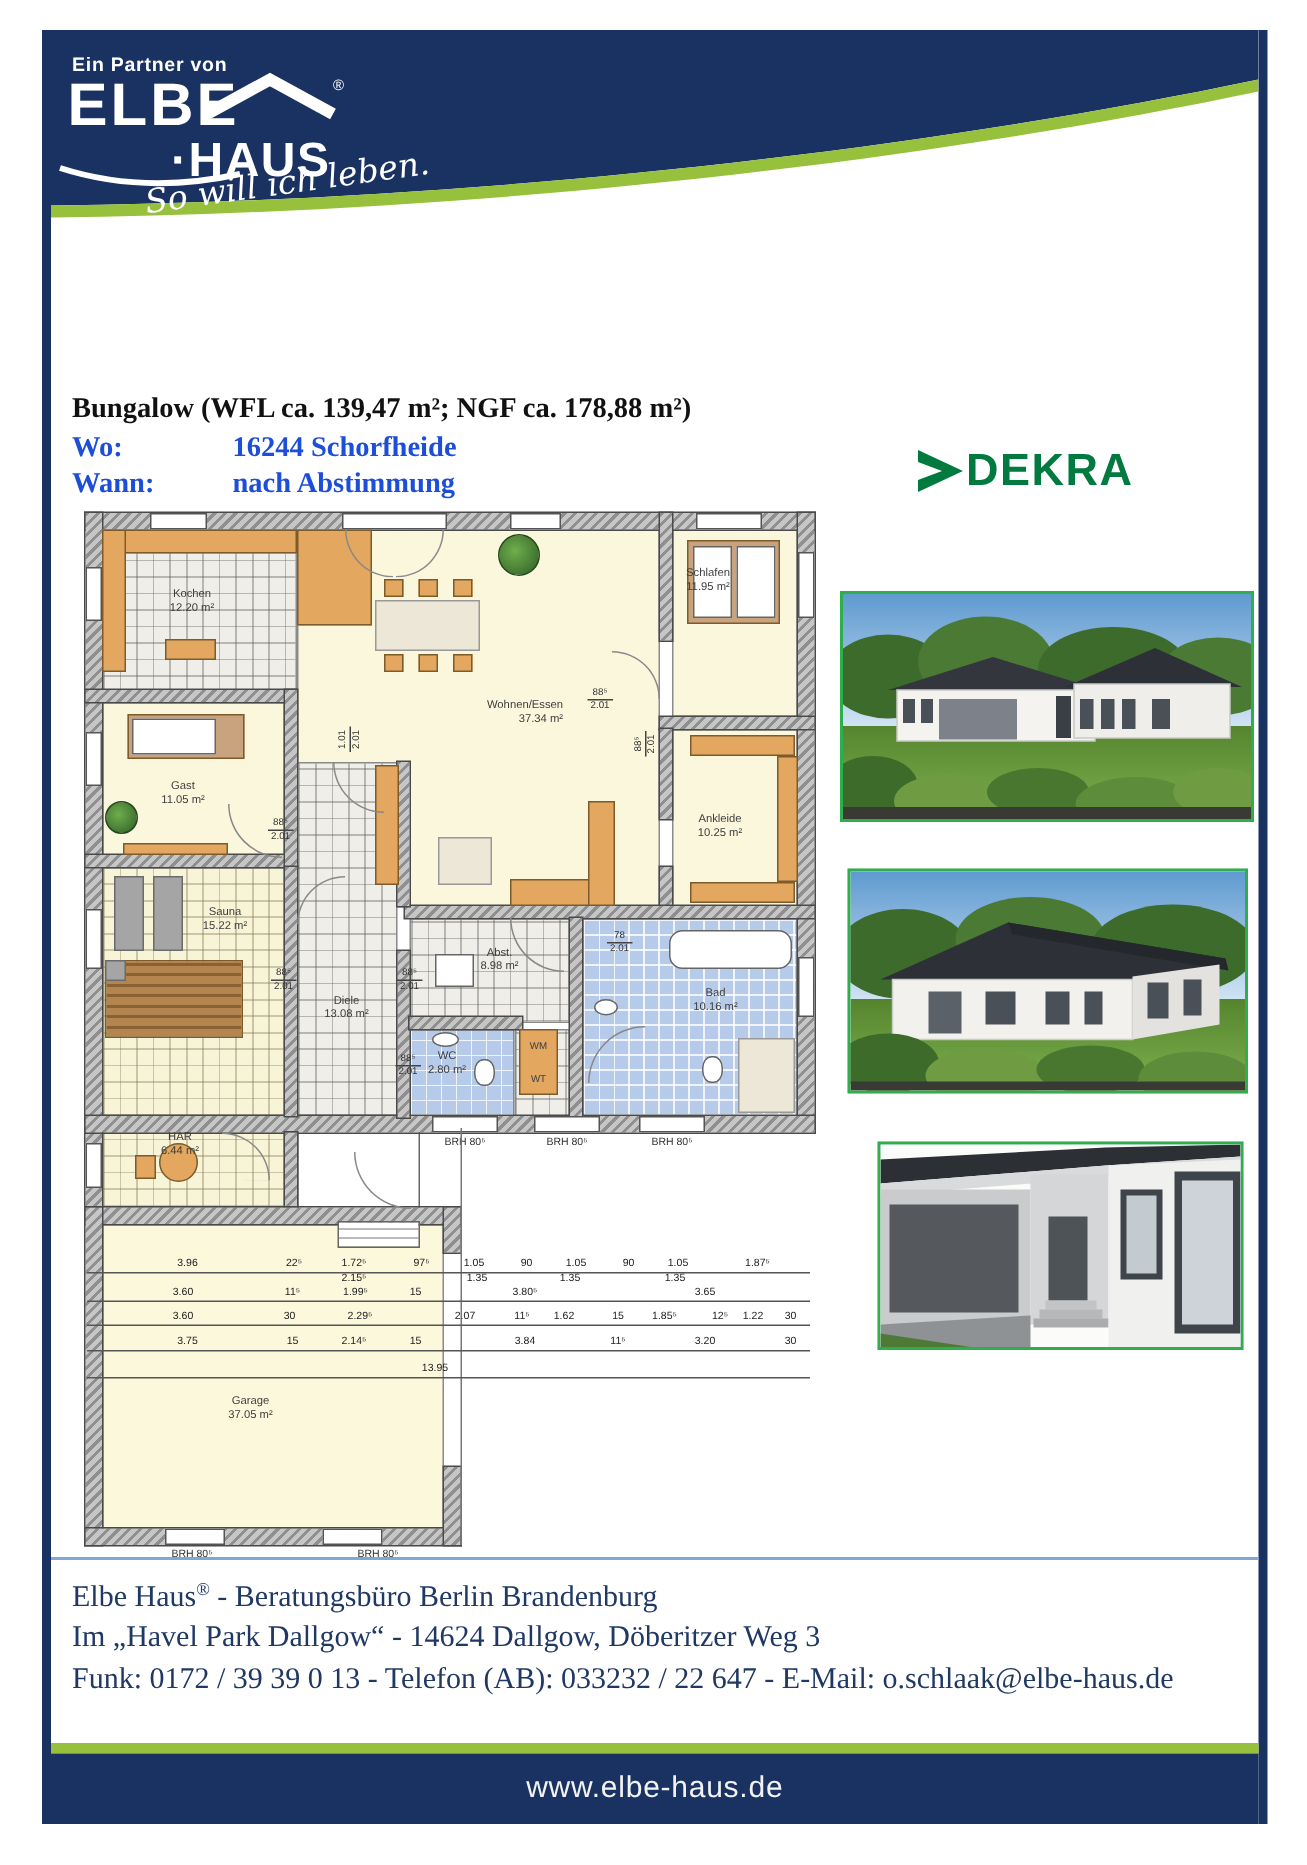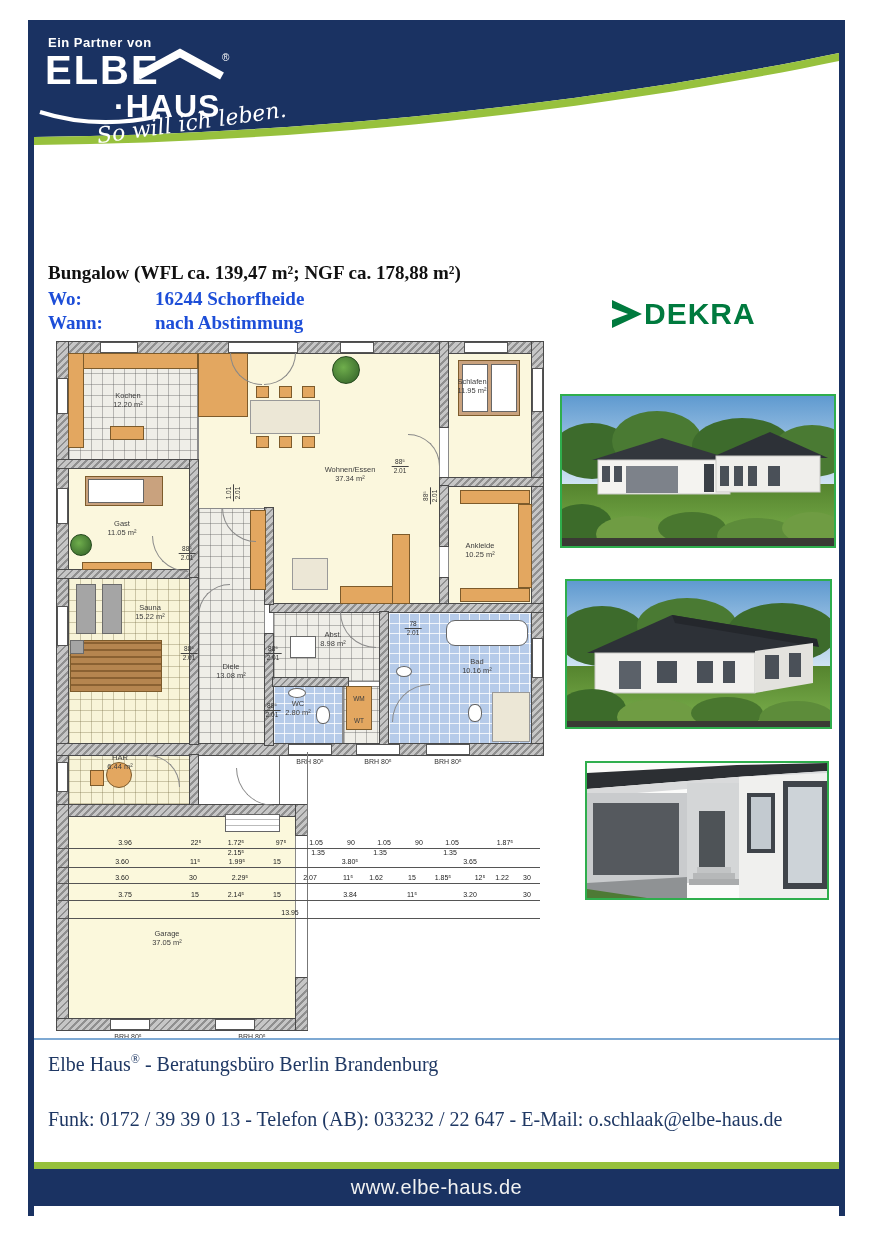--- a/index.html
+++ b/index.html
@@ -46,21 +46,21 @@
   .brh{position:absolute;font-size:7px;color:#333;transform:translateX(-50%);white-space:nowrap;}
   .dimline{position:absolute;height:1px;background:#555;}
   .vline{position:absolute;width:1px;background:#777;}
   .dimlabel{position:absolute;font-size:7px;color:#222;transform:translateX(-50%);white-space:nowrap;}
   
   .render{position:absolute;border:2px solid #2fae4d;background:#dfe8ee;}
   
   .divider{position:absolute;left:0;top:1018px;width:805px;height:2px;background:#7ea9d3;}
   .fline{position:absolute;left:14px;font-family:"Liberation Serif",serif;font-size:20px;color:#1f3864;white-space:nowrap;}
   .greenbar{position:absolute;left:0;top:1142px;width:805px;height:7px;background:#97c13d;}
-  .webbar{position:absolute;left:0;top:1149px;width:805px;height:37px;background:#1a3262;display:flex;align-items:center;justify-content:center;}
+  .webbar{position:absolute;left:0;top:1149px;width:805px;height:47px;background:#1a3262;display:flex;align-items:center;justify-content:center;}
   .webbar span{color:#f2f2f2;font-size:20px;letter-spacing:.5px;}
 </style>
 </head>
 <body>
 
 <div class="frame">
 
   <div class="header">
     <svg width="805" height="135" viewBox="0 0 805 135">
       <path d="M0 0 H805 V33 C590 78 300 114 0 117 Z" fill="#1a3262"></path>
@@ -190,21 +190,21 @@
     <div class="arc" style="left:368px;top:96px;width:32px;height:32px;border-right:1px solid #888;border-top:1px solid #888;border-radius:0 100% 0 0;"></div>
     <div class="arc" style="left:112px;top:198px;width:36px;height:36px;border-left:1px solid #888;border-bottom:1px solid #888;border-radius:0 0 0 100%;"></div>
     <div class="arc" style="left:158px;top:246px;width:32px;height:32px;border-left:1px solid #888;border-top:1px solid #888;border-radius:100% 0 0 0;"></div>
     <div class="arc" style="left:182px;top:170px;width:34px;height:34px;border-left:1px solid #888;border-bottom:1px solid #888;border-radius:0 0 0 100%;"></div>
     <div class="arc" style="left:300px;top:274px;width:36px;height:36px;border-left:1px solid #888;border-bottom:1px solid #888;border-radius:0 0 0 100%;"></div>
     <div class="arc" style="left:352px;top:346px;width:38px;height:38px;border-left:1px solid #888;border-top:1px solid #888;border-radius:100% 0 0 0;"></div>
     <div class="arc" style="left:108px;top:417px;width:32px;height:32px;border-right:1px solid #888;border-top:1px solid #888;border-radius:0 100% 0 0;"></div>
     <div class="arc" style="left:196px;top:430px;width:38px;height:38px;border-left:1px solid #888;border-bottom:1px solid #888;border-radius:0 0 0 100%;"></div>
 
     <div class="roomlabel" style="left:88px;top:62px;"><span>Kochen</span><br><span>12.20 m²</span></div>
-    <div class="roomlabel" style="left:310px;top:136px;"><span>Wohnen/Essen</span><br><span>37.34 m²</span></div>
+    <div class="roomlabel" style="left:310px;top:136px;text-align:right;"><span>Wohnen/Essen</span><br><span>37.34 m²</span></div>
     <div class="roomlabel" style="left:432px;top:48px;"><span>Schlafen</span><br><span>11.95 m²</span></div>
     <div class="roomlabel" style="left:82px;top:190px;"><span>Gast</span><br><span>11.05 m²</span></div>
     <div class="roomlabel" style="left:440px;top:212px;"><span>Ankleide</span><br><span>10.25 m²</span></div>
     <div class="roomlabel" style="left:110px;top:274px;"><span>Sauna</span><br><span>15.22 m²</span></div>
     <div class="roomlabel" style="left:191px;top:333px;"><span>Diele</span><br><span>13.08 m²</span></div>
     <div class="roomlabel" style="left:293px;top:301px;"><span>Abst.</span><br><span>8.98 m²</span></div>
     <div class="roomlabel" style="left:258px;top:370px;"><span>WC</span><br><span>2.80 m²</span></div>
     <div class="roomlabel" style="left:437px;top:328px;"><span>Bad</span><br><span>10.16 m²</span></div>
     <div class="roomlabel" style="left:80px;top:424px;"><span>HAR</span><br><span>6.44 m²</span></div>
     <div class="roomlabel" style="left:127px;top:600px;"><span>Garage</span><br><span>37.05 m²</span></div>
@@ -379,20 +379,21 @@
     <rect x="160" y="30" width="28" height="60" fill="#3f444a"></rect>
       <rect x="164" y="34" width="20" height="52" fill="#c3cad0"></rect>
     <rect x="196" y="18" width="44" height="108" fill="#3f444a"></rect>
       <rect x="201" y="24" width="34" height="96" fill="#cdd3d8"></rect>
     <polygon points="0,120 100,114 100,135 0,135" fill="#8f9294"></polygon>
     <polygon points="0,126 60,135 0,135" fill="#4e7a35"></polygon>
   </svg>
 
   <div class="divider"></div>
   <div class="fline" style="top:1032px;"><span>Elbe Haus</span><sup style="font-size:12px;">®</sup><span>  -  Beratungsbüro Berlin Brandenburg</span></div>
+  <div class="fline" style="top:1060px;">Im „Havel Park Dallgow“  -  14624 Dallgow, Döberitzer Weg 3</div>
   <div class="fline" style="top:1088px;">Funk: 0172 / 39 39 0 13 - Telefon (AB): 033232 / 22 647 - E-Mail: o.schlaak@elbe-haus.de</div>
 
   <div class="greenbar"></div>
   <div class="webbar">
       <span>www.elbe-haus.de</span>
     </div>
 
 </div>
 
 </body></html>

